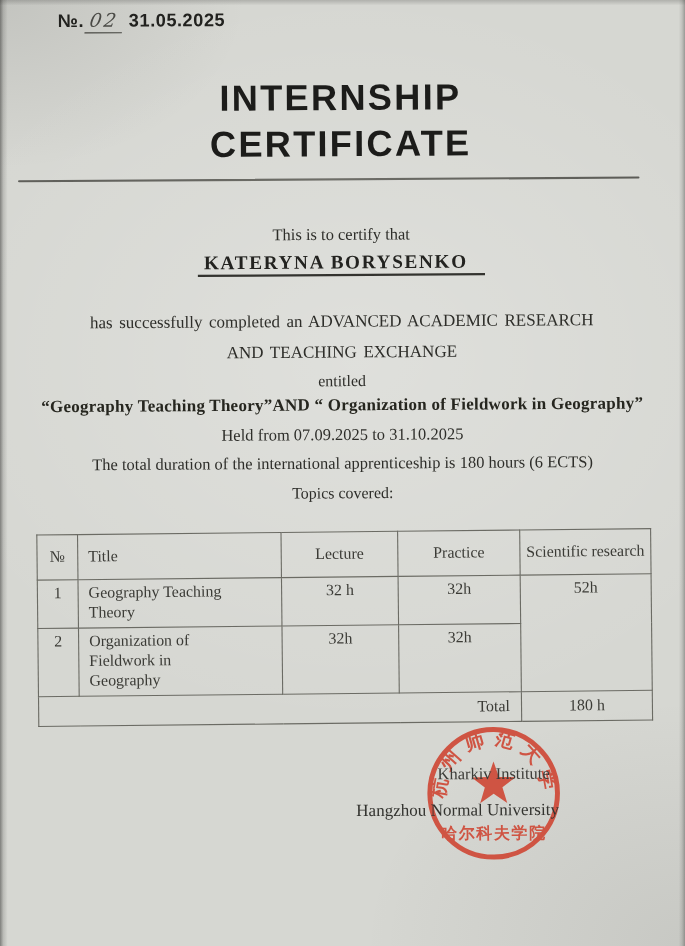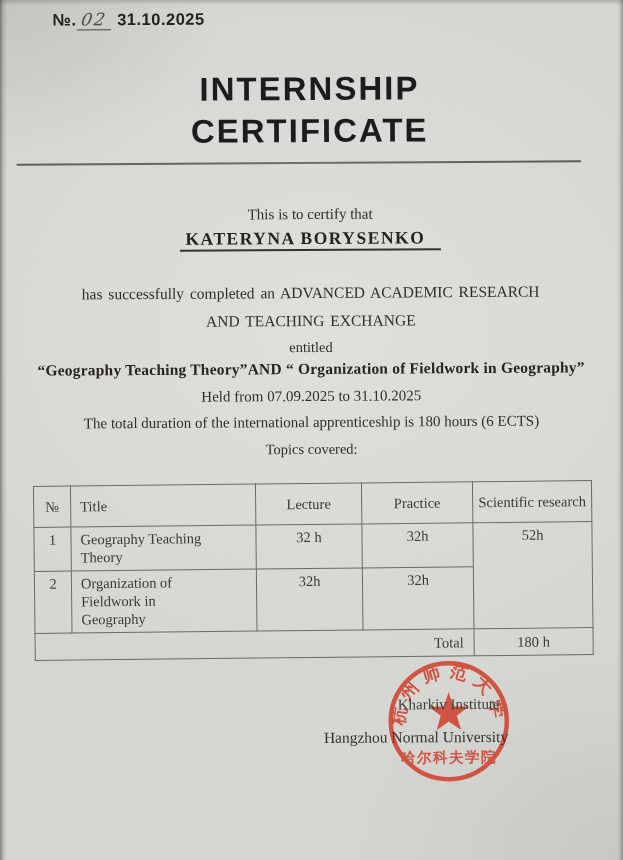--- a/index.html
+++ b/index.html
@@ -72,21 +72,21 @@
   .stamp-text1 { top:697px; left:396px; font-size:15px; color:#3c3c38; }
   .stamp-text2 { top:729px; left:322px; font-size:15.5px; color:#33332f; }
 </style>
 </head>
 <body>
 
 <div class="photo">
   <div class="content">
 
     <div class="doc-number">
-      <span>№.</span><span class="handwritten">02</span><span>31.10.2025</span>
+      <span>№.</span><span class="handwritten">02</span><span>31.05.2025</span>
     </div>
 
     <div class="title title-1">INTERNSHIP</div>
     <div class="title title-2">CERTIFICATE</div>
     <div class="rule"></div>
 
     <div class="cline certify">This is to certify that</div>
     <div class="cline name"><span>KATERYNA BORYSENKO</span></div>
     <div class="cline completed1">has successfully completed an ADVANCED ACADEMIC RESEARCH</div>
     <div class="cline completed2">AND TEACHING EXCHANGE</div>

